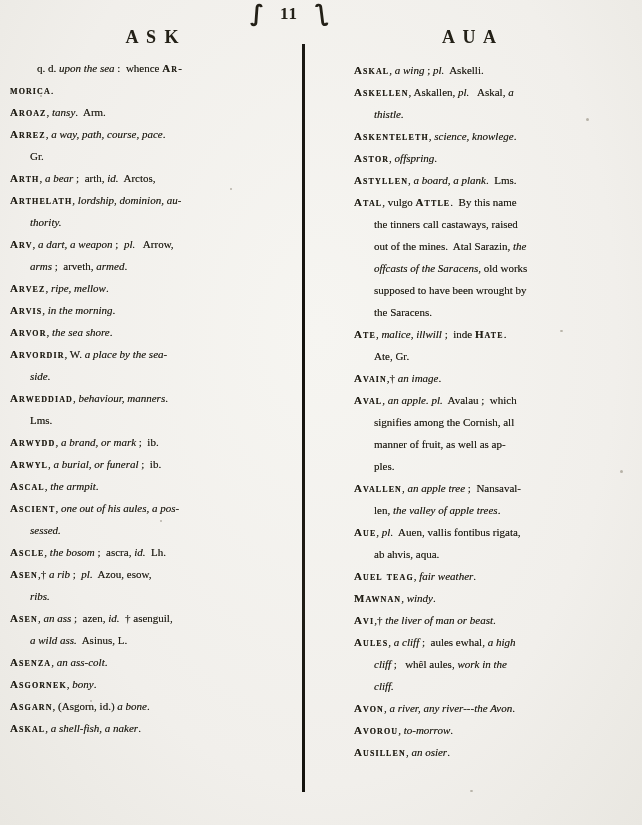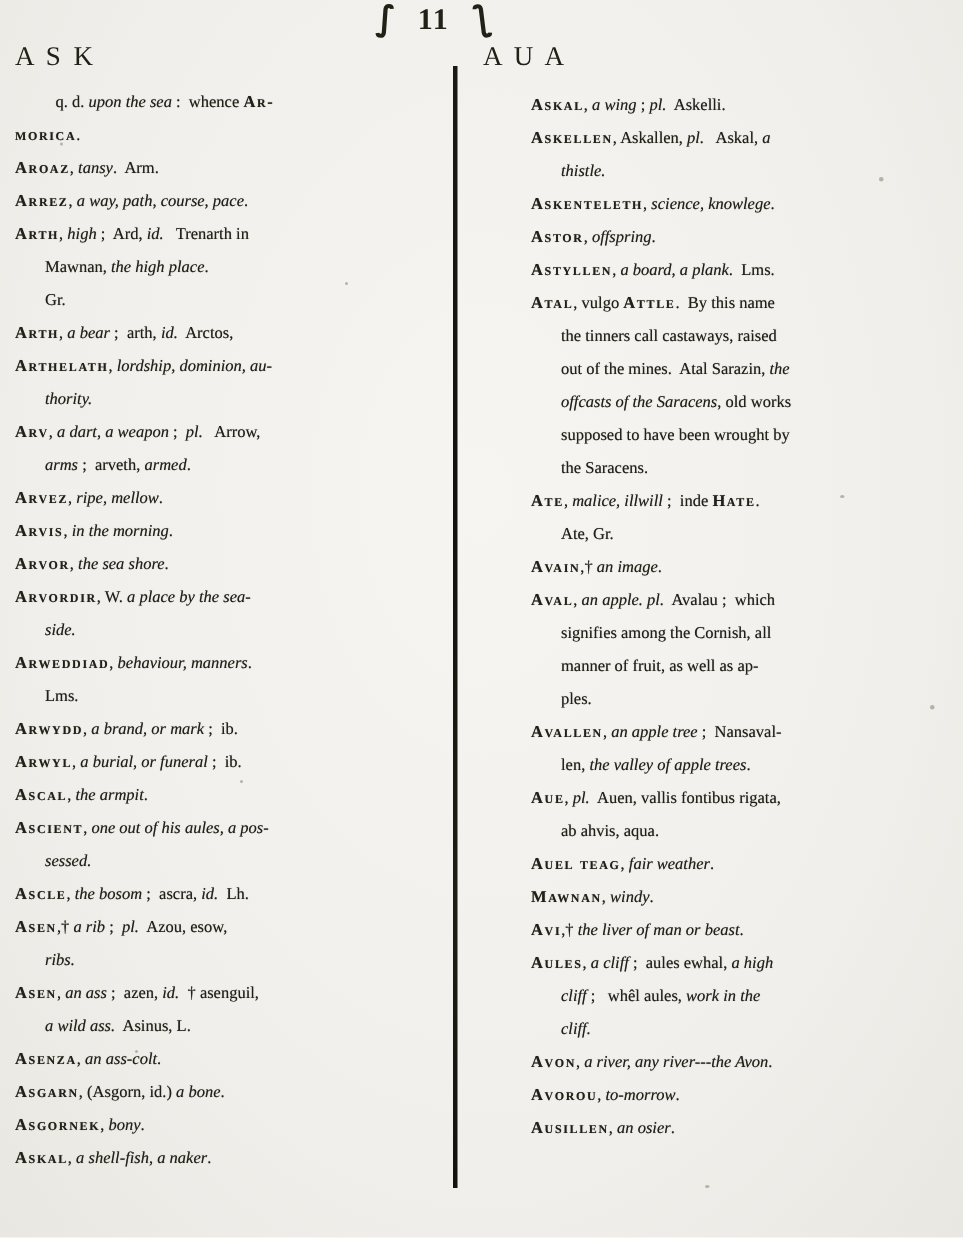--- a/index.html
+++ b/index.html
@@ -14,24 +14,24 @@
   .page-num-wrap{
     position:absolute;top:2px;left:250px;width:78px;
     display:flex;justify-content:space-between;align-items:center;
     font-weight:bold;font-size:19px;
   }
   .bracket{
     font-family:"DejaVu Sans",sans-serif;
     font-size:23px;font-weight:bold;line-height:1;
   }
   .bracket.mirror{transform:scaleX(-1) rotate(3deg);display:inline-block;}
-  .page-num{font-size:20px;font-weight:bold;letter-spacing:1px;}
+  .page-num{font-size:17px;font-weight:bold;letter-spacing:1px;}
   .col-header{
-    position:absolute;top:27px;text-align:left;
-    font-size:18px;font-weight:400;letter-spacing:2px;
+    position:absolute;top:27px;text-align:center;
+    font-size:18px;font-weight:700;letter-spacing:2px;
   }
   .col-header.left{left:10px;width:286px;}
   .col-header.right{left:322px;width:296px;}
   .divider{
     position:absolute;left:302px;top:44px;width:2.5px;height:748px;
     background:linear-gradient(to bottom,#1b1914 0%,#14120d 40%,#201d16 75%,#14120d 100%);
   }
   .col{position:absolute;font-size:11px;}
   .col.left{left:10px;top:57px;width:290px;}
   .col.right{left:322px;top:59px;width:308px;margin-left:32px;}
@@ -69,24 +69,20 @@
         <div class="line ind2"><span class="s-r">q. d. </span><span class="s-i">upon the sea</span><span class="s-r"> :  whence </span><span class="s-sc">Ar-</span></div>
         <div class="line ind0"><span class="s-sc">morica</span><span class="s-r">.</span></div>
       </div>
       <div class="entry">
         <div class="line ind0"><span class="s-sc">Aroaz</span><span class="s-r">, </span><span class="s-i">tansy</span><span class="s-r">.  Arm.</span></div>
       </div>
       <div class="entry">
         <div class="line ind0"><span class="s-sc">Arrez</span><span class="s-r">, </span><span class="s-i">a way, path, course, pace</span><span class="s-r">.</span></div>
       </div>
       <div class="entry">
-        <div class="line ind0"><span class="s-sc">Arth</span><span class="s-r">, </span><span class="s-i">high</span><span class="s-r"> ;  Ard, </span><span class="s-i">id.</span><span class="s-r">   Trenarth in</span></div>
-        <div class="line ind1"><span class="s-r">Mawnan, </span><span class="s-i">the high place</span><span class="s-r">.</span></div>
-      </div>
-      <div class="entry">
         <div class="line ind1"><span class="s-r">Gr.</span></div>
         <div class="line ind0"><span class="s-sc">Arth</span><span class="s-r">, </span><span class="s-i">a bear</span><span class="s-r"> ;  arth, </span><span class="s-i">id.</span><span class="s-r">  Arctos,</span></div>
       </div>
       <div class="entry">
         <div class="line ind0"><span class="s-sc">Arthelath</span><span class="s-r">, </span><span class="s-i">lordship, dominion, au-</span></div>
         <div class="line ind1"><span class="s-i">thority.</span></div>
       </div>
       <div class="entry">
         <div class="line ind0"><span class="s-sc">Arv</span><span class="s-r">, </span><span class="s-i">a dart, a weapon</span><span class="s-r"> ;  </span><span class="s-i">pl.</span><span class="s-r">   Arrow,</span></div>
         <div class="line ind1"><span class="s-i">arms</span><span class="s-r"> ;  arveth, </span><span class="s-i">armed</span><span class="s-r">.</span></div>
@@ -129,24 +125,24 @@
         <div class="line ind1"><span class="s-i">ribs.</span></div>
       </div>
       <div class="entry">
         <div class="line ind0"><span class="s-sc">Asen</span><span class="s-r">, </span><span class="s-i">an ass</span><span class="s-r"> ;  azen, </span><span class="s-i">id.</span><span class="s-r">  † asenguil,</span></div>
         <div class="line ind1"><span class="s-i">a wild ass.</span><span class="s-r">  Asinus, L.</span></div>
       </div>
       <div class="entry">
         <div class="line ind0"><span class="s-sc">Asenza</span><span class="s-r">, </span><span class="s-i">an ass-colt</span><span class="s-r">.</span></div>
       </div>
       <div class="entry">
+        <div class="line ind0"><span class="s-sc">Asgornek</span><span class="s-r">, </span><span class="s-i">bony</span><span class="s-r">.</span></div>
+      </div>
+      <div class="entry">
         <div class="line ind0"><span class="s-sc">Asgarn</span><span class="s-r">, (Asgorn, id.) </span><span class="s-i">a bone</span><span class="s-r">.</span></div>
-      </div>
-      <div class="entry">
-        <div class="line ind0"><span class="s-sc">Asgornek</span><span class="s-r">, </span><span class="s-i">bony</span><span class="s-r">.</span></div>
       </div>
       <div class="entry">
         <div class="line ind0"><span class="s-sc">Askal</span><span class="s-r">, </span><span class="s-i">a shell-fish, a naker</span><span class="s-r">.</span></div>
       </div>
     </div>
   <div class="col right" id="col-1">
       <div class="entry">
         <div class="line ind0"><span class="s-sc">Askal</span><span class="s-r">, </span><span class="s-i">a wing</span><span class="s-r"> ; </span><span class="s-i">pl.</span><span class="s-r">  Askelli.</span></div>
       </div>
       <div class="entry">

